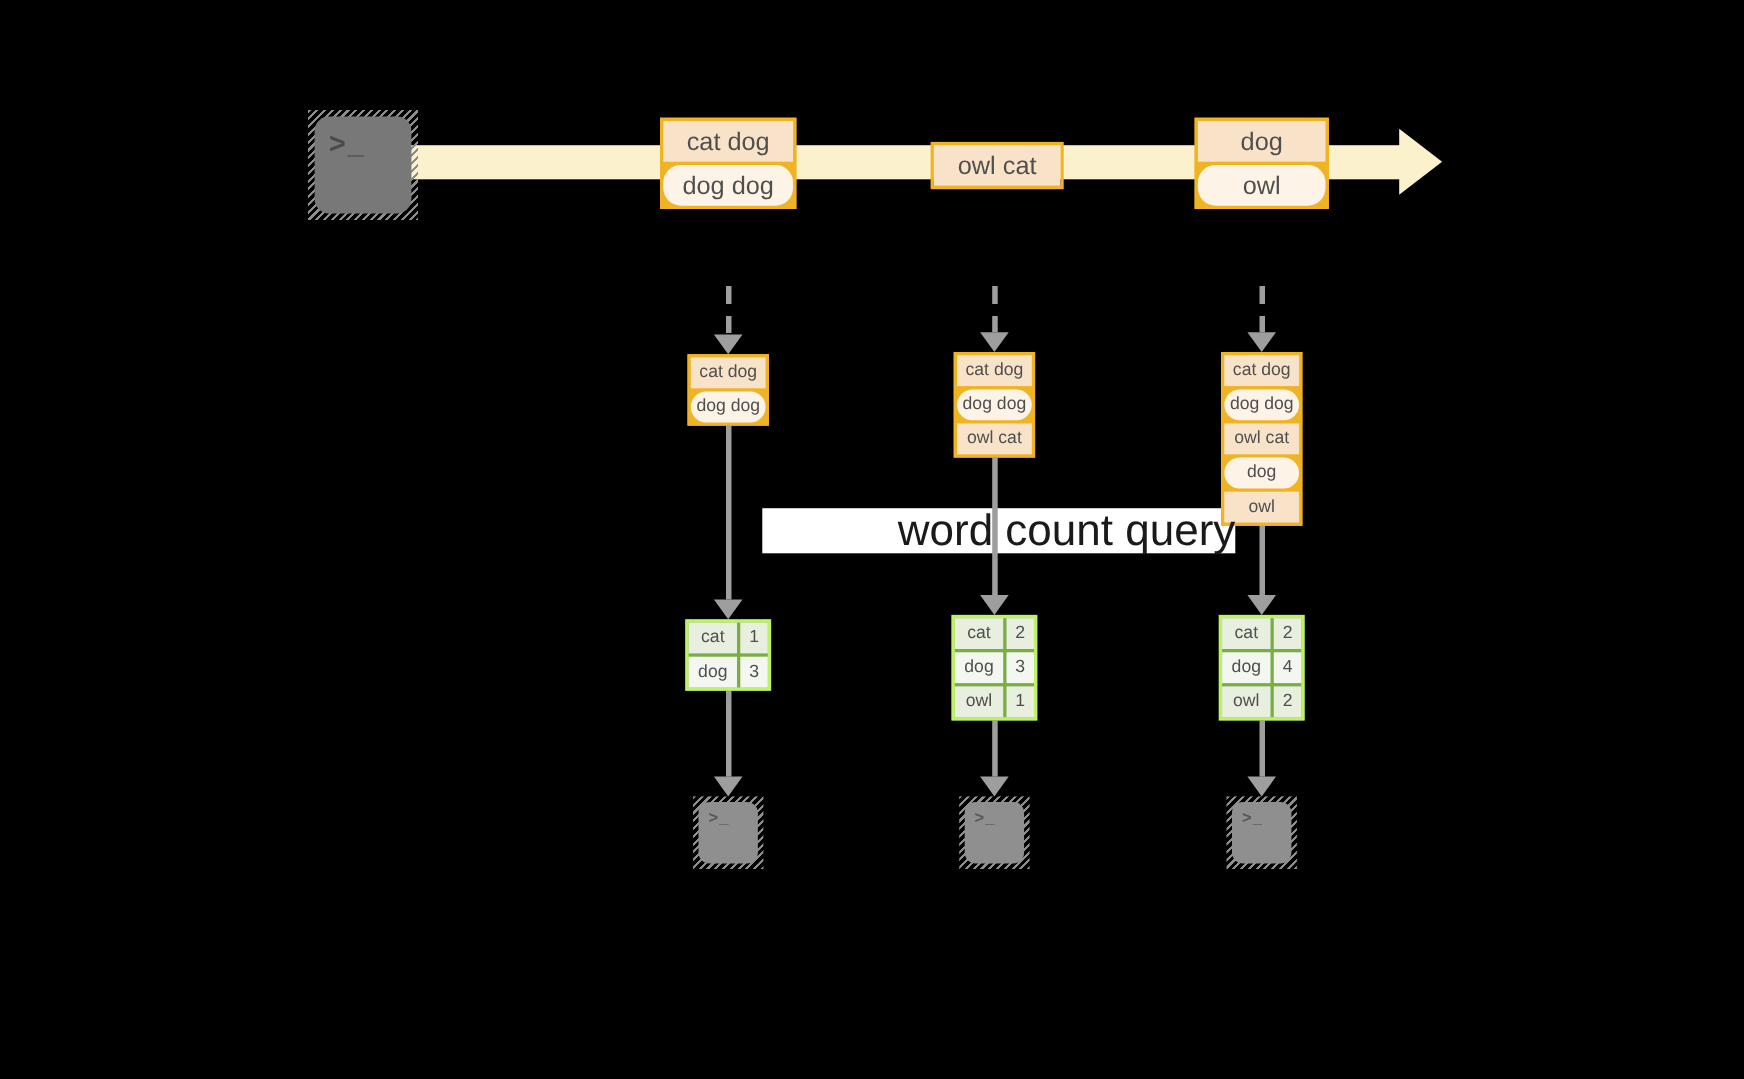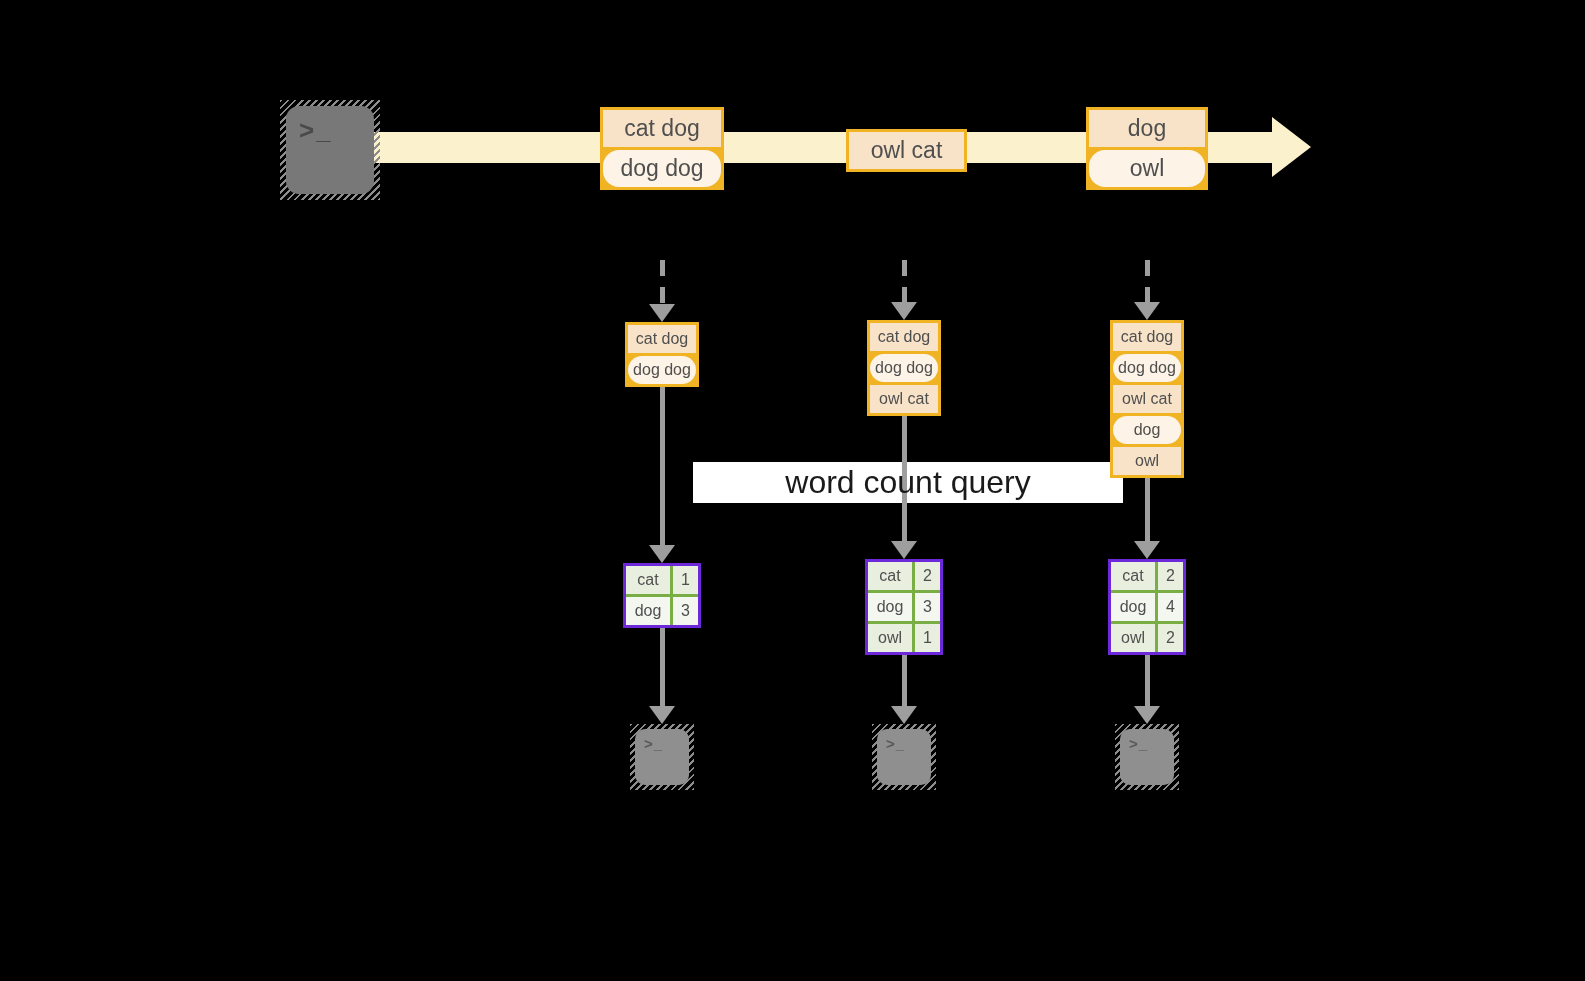--- a/index.html
+++ b/index.html
@@ -23,21 +23,21 @@
   .evt-box  { z-index:2; }
   .stack-box{ z-index:6; }
   .evt-row  { height:37px; display:flex; align-items:center; justify-content:center;
               font-size:23px; color:#4F4F4F; }
   .stack-row{ height:28px; display:flex; align-items:center; justify-content:center;
               font-size:16px; color:#4F4F4F; }
   .fill-dark  { background:#F8E3C9; }
   .fill-light { background:#FDF3E6;border-radius:16px; }
 
   
-  .tbl { position:absolute; z-index:6; border:3px solid #6d28d9; background:#78AE44;
+  .tbl { position:absolute; z-index:6; border:3px solid #bef264; background:#78AE44;
          display:flex; flex-direction:column; gap:3px; }
   .tbl-row  { display:flex; gap:3px; height:28px; }
   .tbl-word { width:44px; display:flex; align-items:center; justify-content:center;
               font-size:16px; color:#4F4F4F; }
   .tbl-num  { width:25px; display:flex; align-items:center; justify-content:center;
               font-size:16px; color:#4F4F4F; }
   .trow-dark  .tbl-word, .trow-dark  .tbl-num { background:#E8EFDF; }
   .trow-light .tbl-word, .trow-light .tbl-num { background:#F4F7F0; }
 
   
@@ -55,21 +55,21 @@
   .term-glyph { position:absolute; left:13px; top:9px; font-size:26px; font-weight:bold;
                 color:#4a4a4a; letter-spacing:2px; }
   .term-outer.small .term-inner { inset:5px; border-radius:10px; background:#8F8F8F; }
   .term-outer.small .term-glyph { left:9px; top:6px; font-size:15px; letter-spacing:1px;
                                   color:#585858; }
 
   
   .query-box  { position:absolute; left:693px; top:462px; width:430px; height:41px;
                 background:#FFFFFF; z-index:4; }
   .query-text { position:absolute; left:693px; top:462px; width:430px; height:41px;
-                line-height:41px; text-align:center; font-size:32px; color:#1A1A1A;
+                line-height:41px; text-align:right; font-size:40px; color:#1A1A1A;
                 z-index:7; }
 </style>
 </head>
 <body>
 
 <div class="canvas">
 
   <div class="term-outer" style="left:280px; top:100px; width:100px; height:100px;">
     <div class="term-inner">
       <span class="term-glyph">&gt;_</span>

